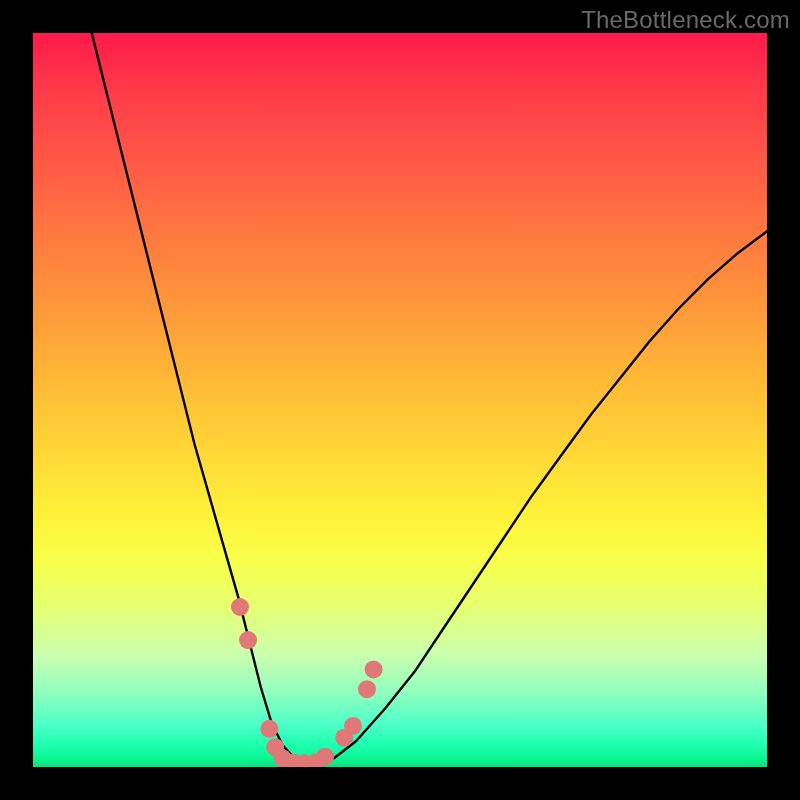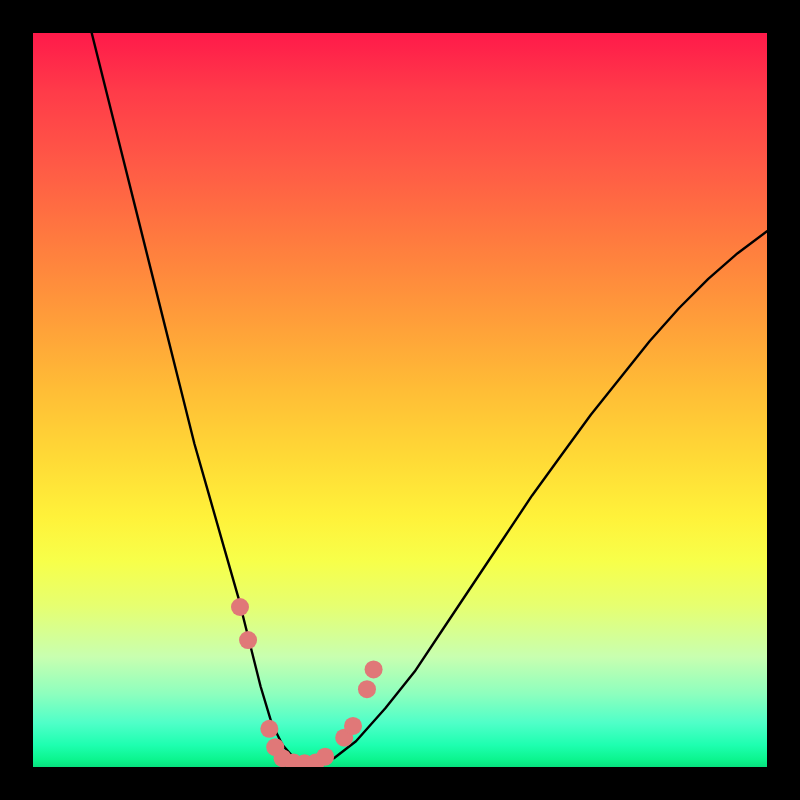--- a/index.html
+++ b/index.html
@@ -59,20 +59,21 @@
     color: #6a6a6a;
     font-size: 24px;
     font-weight: 400;
     letter-spacing: 0.2px;
   }
 </style>
 </head>
 <body>
 
 <div class="frame">
+  <div class="watermark">TheBottleneck.com</div>
 
   <div class="plot">
     <svg viewBox="0 0 734 734">
       <g id="curve-group">
           <path d="M58.72 0.00 L73.40 58.72 L88.08 117.44 L102.76 176.16 L117.44 234.88 L132.12 293.60 L146.80 352.32 L161.48 411.04 L176.16 462.42 L190.84 513.80 L205.52 565.18 L216.53 609.22 L227.54 653.26 L238.55 689.96 L249.56 711.98 L260.57 724.46 L271.58 729.60 L286.26 730.33 L300.94 725.19 L322.96 708.31 L352.32 675.28 L381.68 638.58 L411.04 594.54 L440.40 550.50 L469.76 506.46 L499.12 462.42 L528.48 422.05 L557.84 381.68 L587.20 344.98 L616.56 308.28 L645.92 275.25 L675.28 245.89 L704.64 220.20 L734.00 198.18" fill="none" stroke="#000" stroke-width="2.4" stroke-linecap="round" stroke-linejoin="round"></path>
         </g>
       <g id="markers-group">
           <circle cx="206.99" cy="573.99" r="9" fill="#e07878"></circle>
           <circle cx="215.06" cy="607.02" r="9" fill="#e07878"></circle>
           <circle cx="236.35" cy="695.83" r="9" fill="#e07878"></circle>

